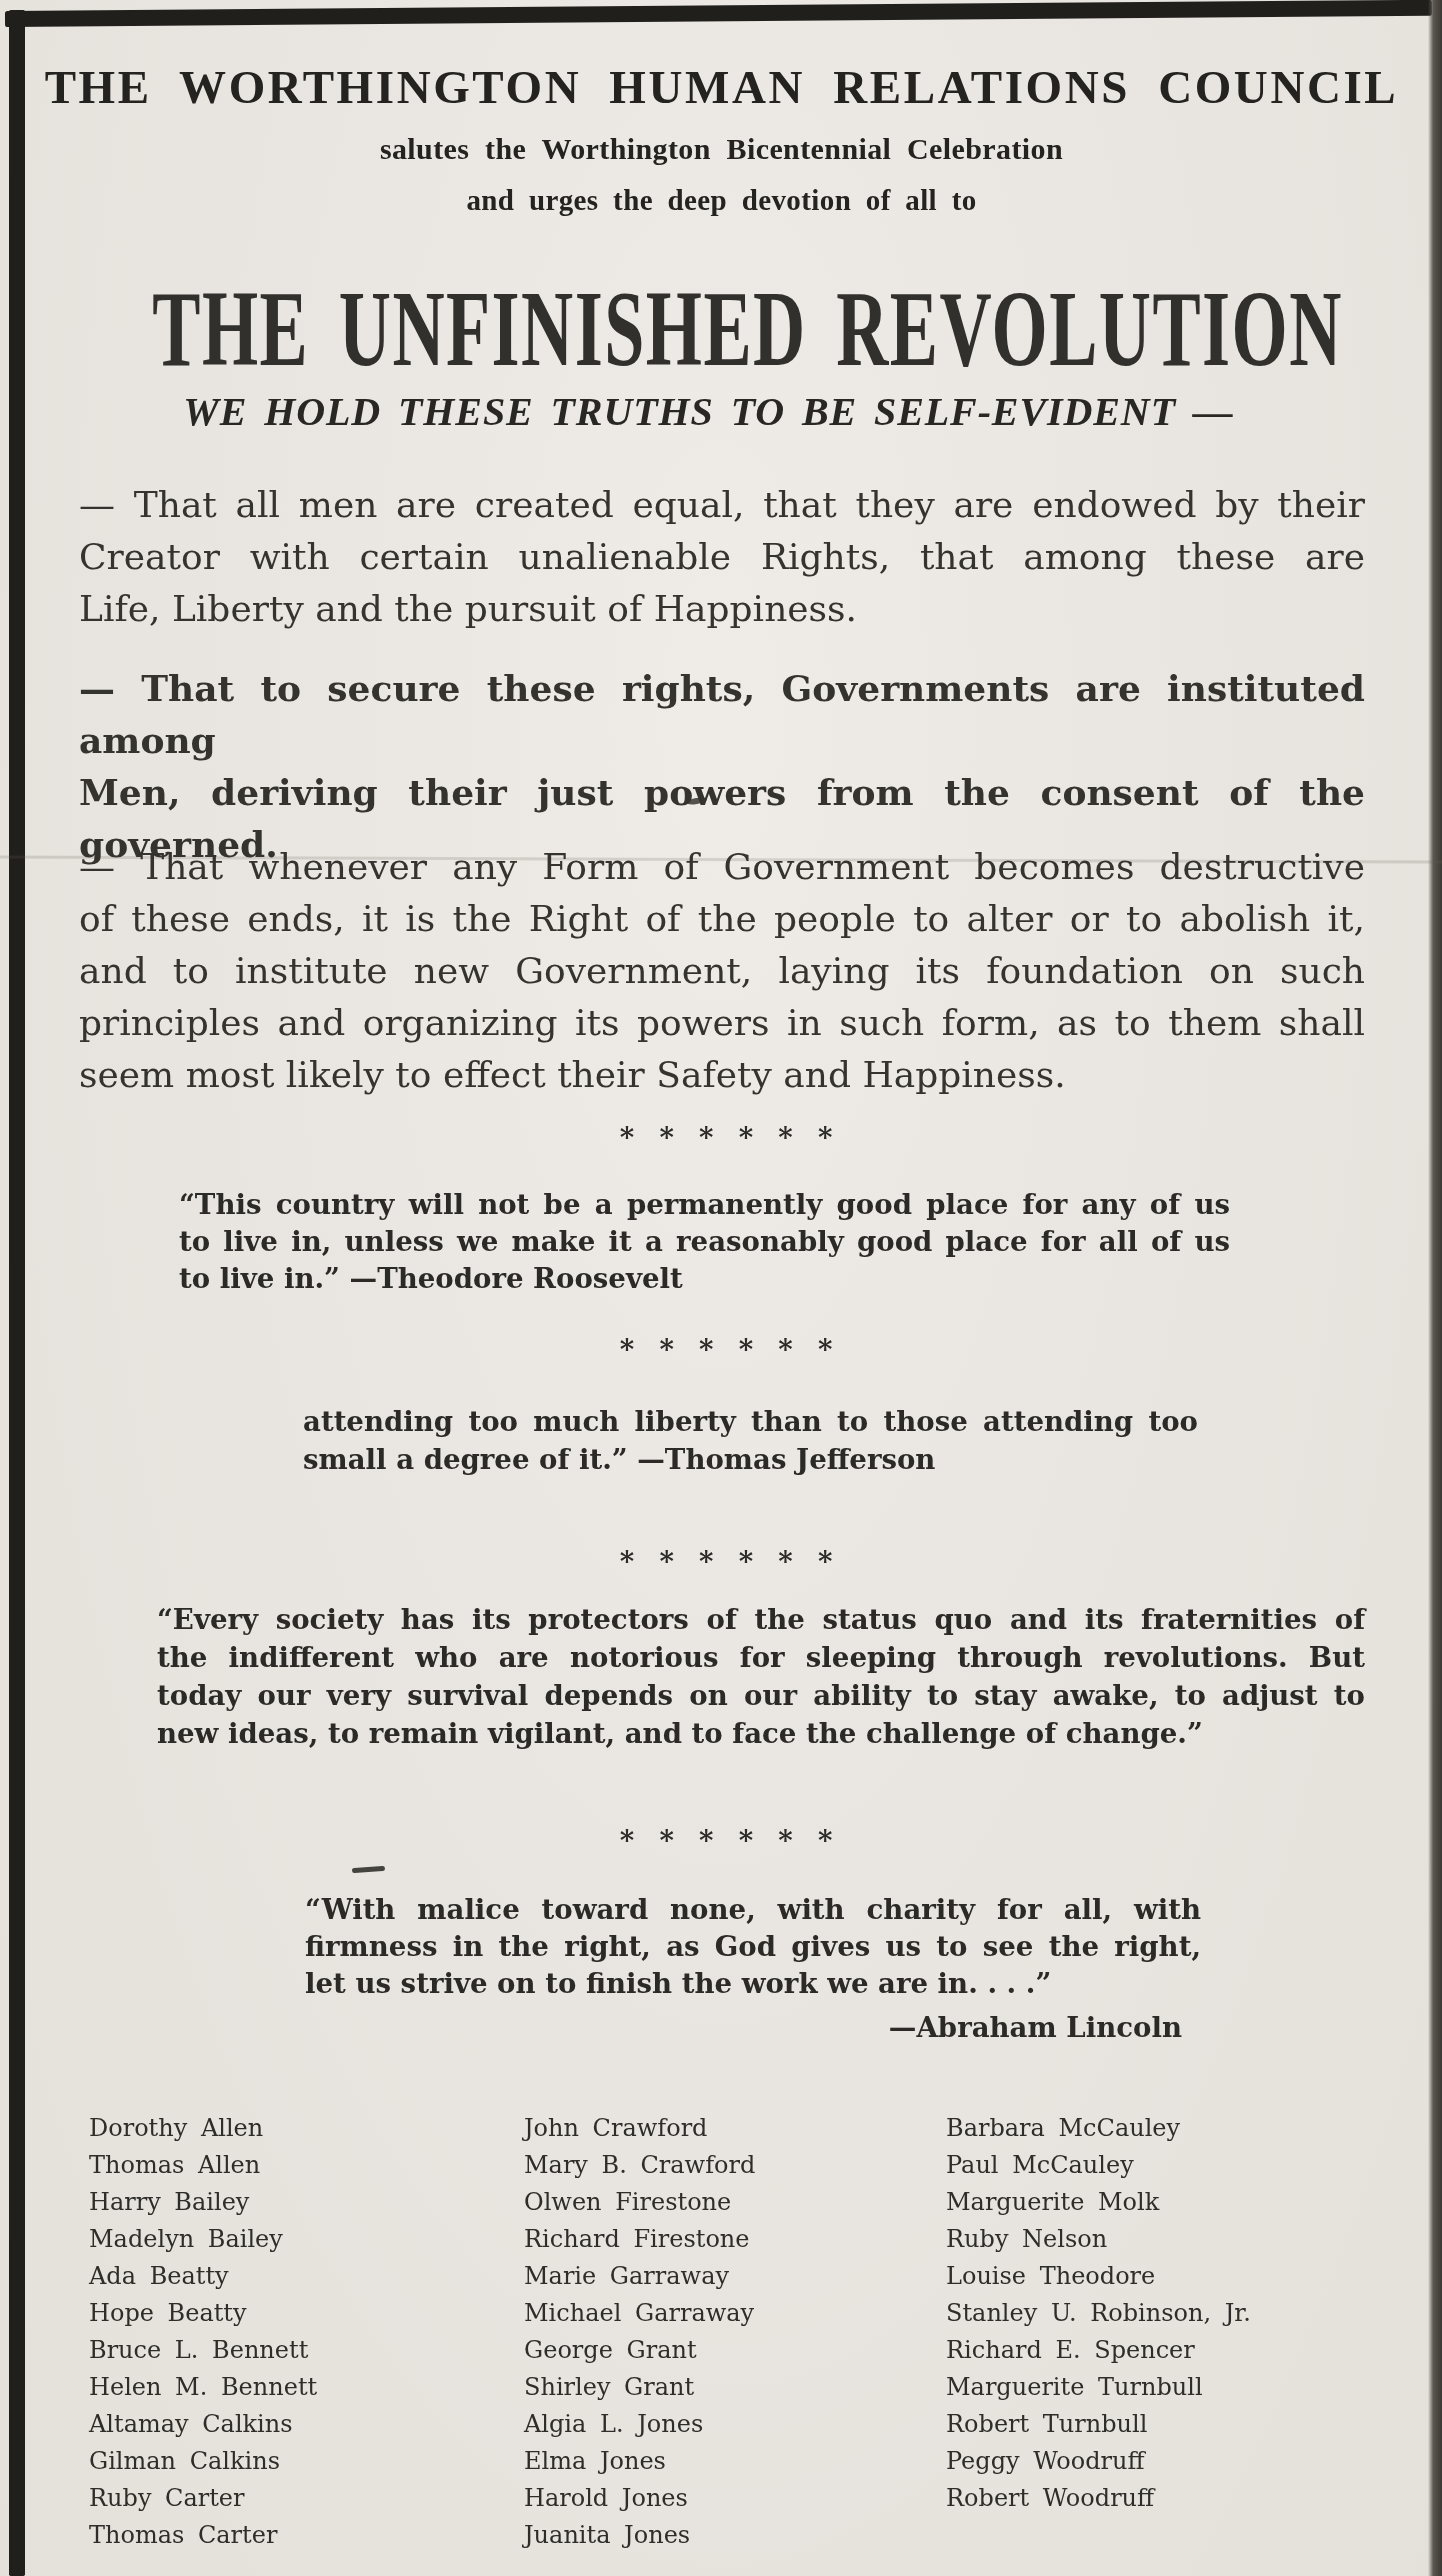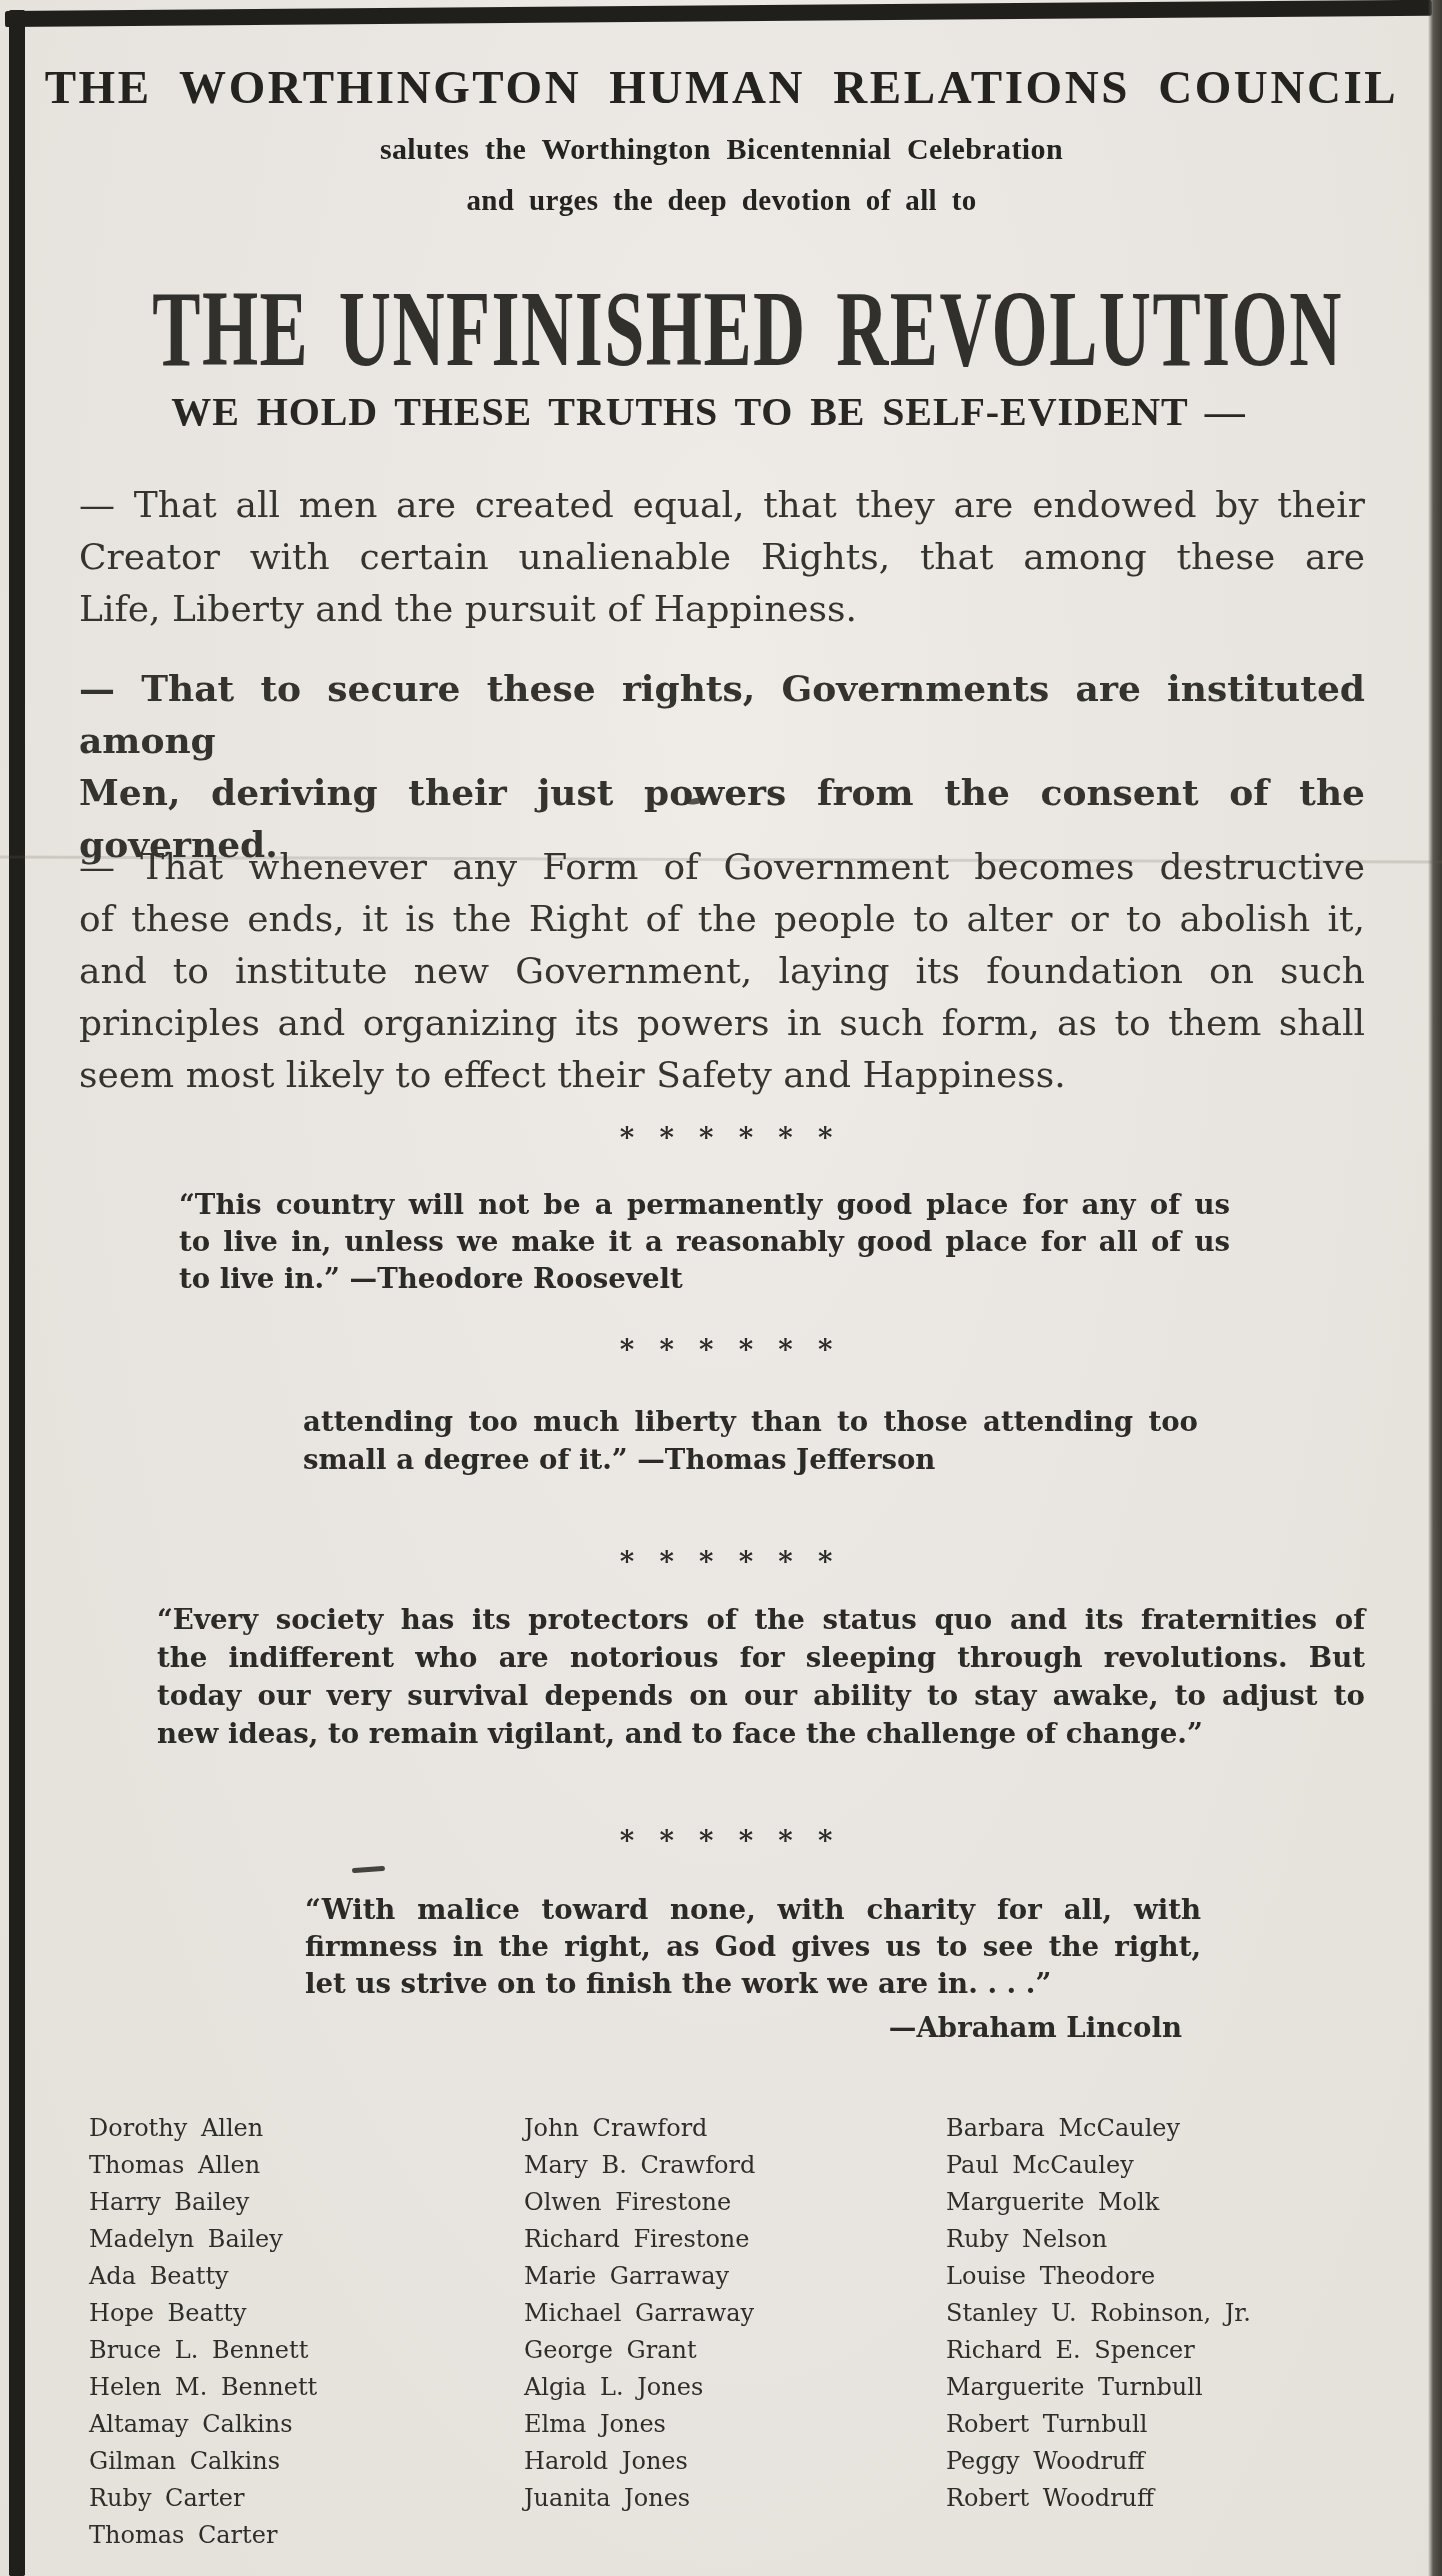--- a/index.html
+++ b/index.html
@@ -24,21 +24,21 @@
   
   .center-line { position:absolute; left:34px; right:34px; text-align:center;
     font-family:"Liberation Serif", serif; font-weight:bold; color:#24231f; }
   .org-line    { top:60px;  font-size:47px; letter-spacing:2.6px; word-spacing:13.8px; }
   .salute-line { top:132px; font-size:30px; letter-spacing:0.4px; word-spacing:7.8px; }
   .urge-line   { top:184px; font-size:29px; letter-spacing:0.4px; word-spacing:6.9px; }
   .main-title-wrap { position:absolute; left:52px; right:0; top:265px; display:flex; justify-content:center; }
   .main-title { font-family:"Liberation Serif", serif; font-weight:bold; font-size:86px;
     letter-spacing:1.7px; word-spacing:12px; color:#31302c; white-space:nowrap;
     transform:scale(0.84,1.26); transform-origin:center top; }
-  .subtitle { top:388px; font-size:40px; letter-spacing:0.9px; word-spacing:6px; color:#282723; left:17px; right:43px; }
+  .subtitle { top:388px; font-size:40px; letter-spacing:0.9px; word-spacing:6px; color:#282723; left:17px; right:43px;font-style:italic; }
   
   .paragraph { position:absolute; left:79px; width:1286px; font-size:36px; line-height:52px; color:#35332e; }
   .para-line { text-align:justify; text-align-last:justify; }
   .para-line:last-child { text-align-last:left; }
   #para-1 { top:479px; }
   #para-2 { top:662px;font-weight:bold; }
   #para-3 { top:841px; }
   
   .stars { position:absolute; left:34px; right:17px; text-align:center;
     font-size:27.6px; line-height:31px; font-weight:bold; letter-spacing:7.8px; color:#2b2a26; }
@@ -155,20 +155,21 @@
       <div class="name-row">Thomas Carter</div>
     </div>
   <div id="name-col-2" class="name-col">
       <div class="name-row">John Crawford</div>
       <div class="name-row">Mary B. Crawford</div>
       <div class="name-row">Olwen Firestone</div>
       <div class="name-row">Richard Firestone</div>
       <div class="name-row">Marie Garraway</div>
       <div class="name-row">Michael Garraway</div>
       <div class="name-row">George Grant</div>
+      <div class="name-row">Shirley Grant</div>
       <div class="name-row">Algia L. Jones</div>
       <div class="name-row">Elma Jones</div>
       <div class="name-row">Harold Jones</div>
       <div class="name-row">Juanita Jones</div>
     </div>
   <div id="name-col-3" class="name-col">
       <div class="name-row">Barbara McCauley</div>
       <div class="name-row">Paul McCauley</div>
       <div class="name-row">Marguerite Molk</div>
       <div class="name-row">Ruby Nelson</div>

